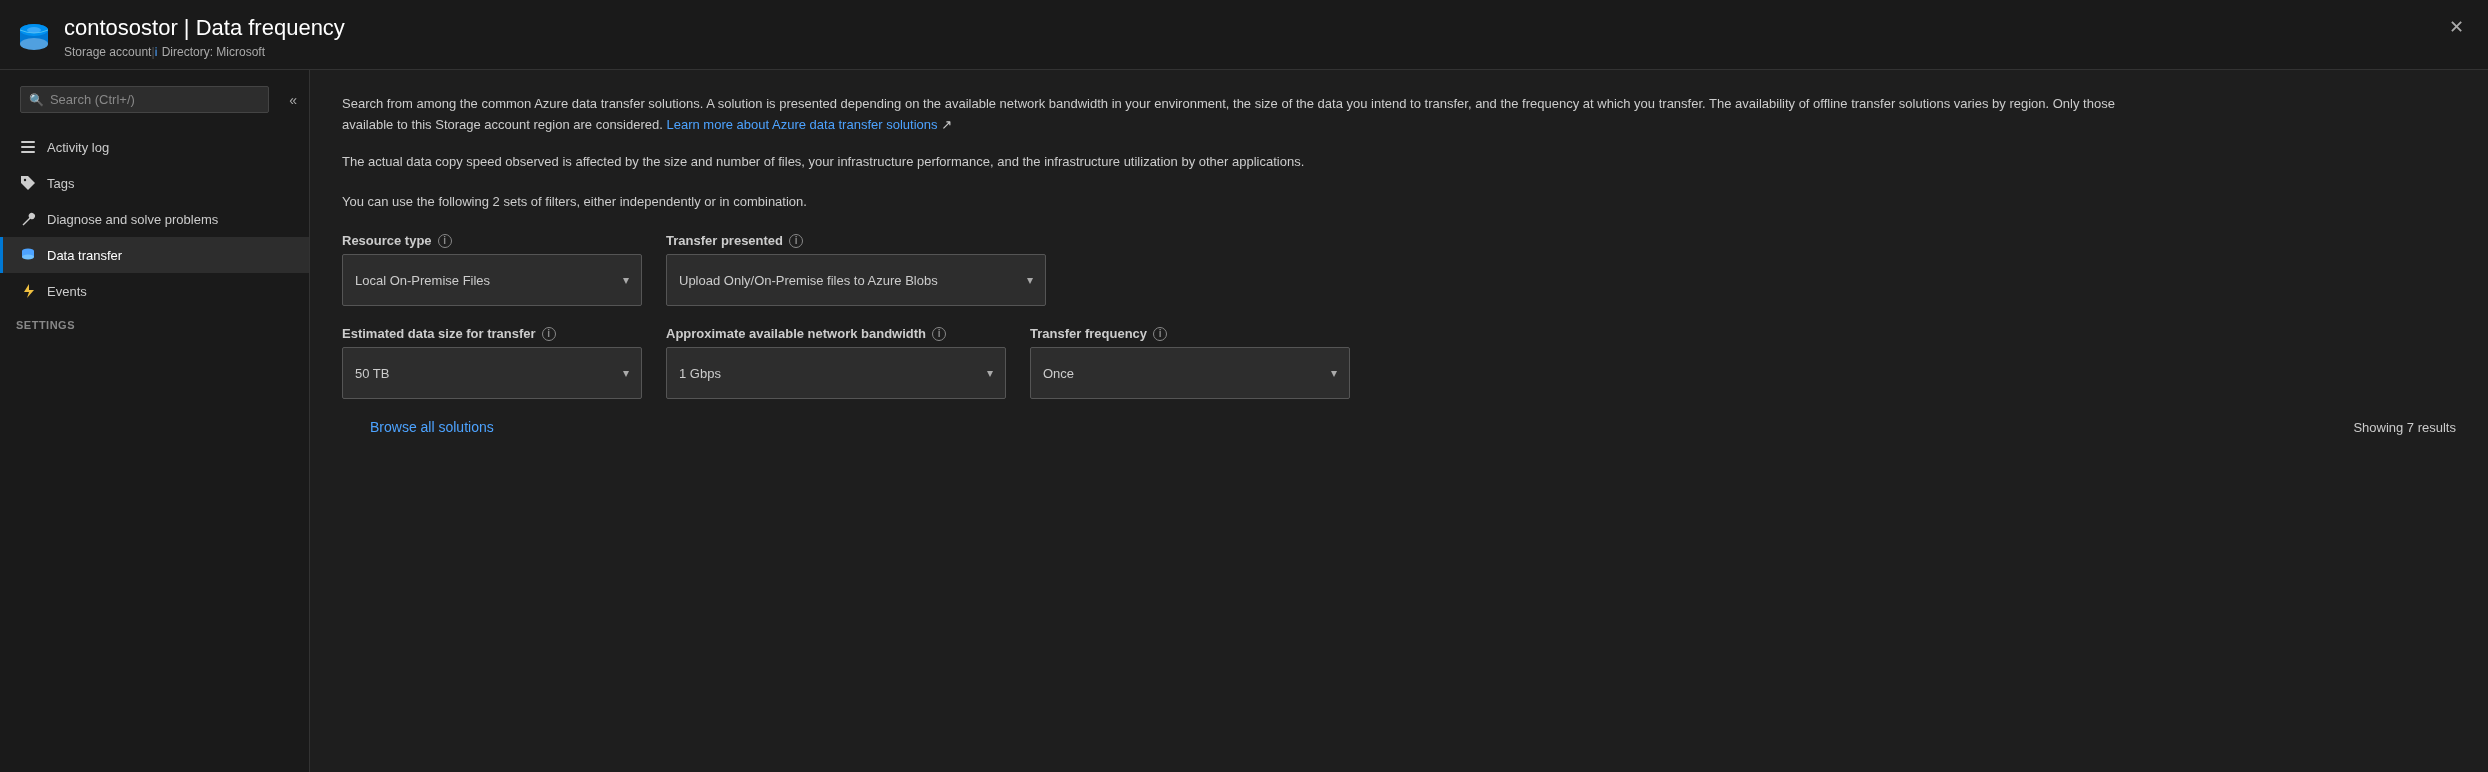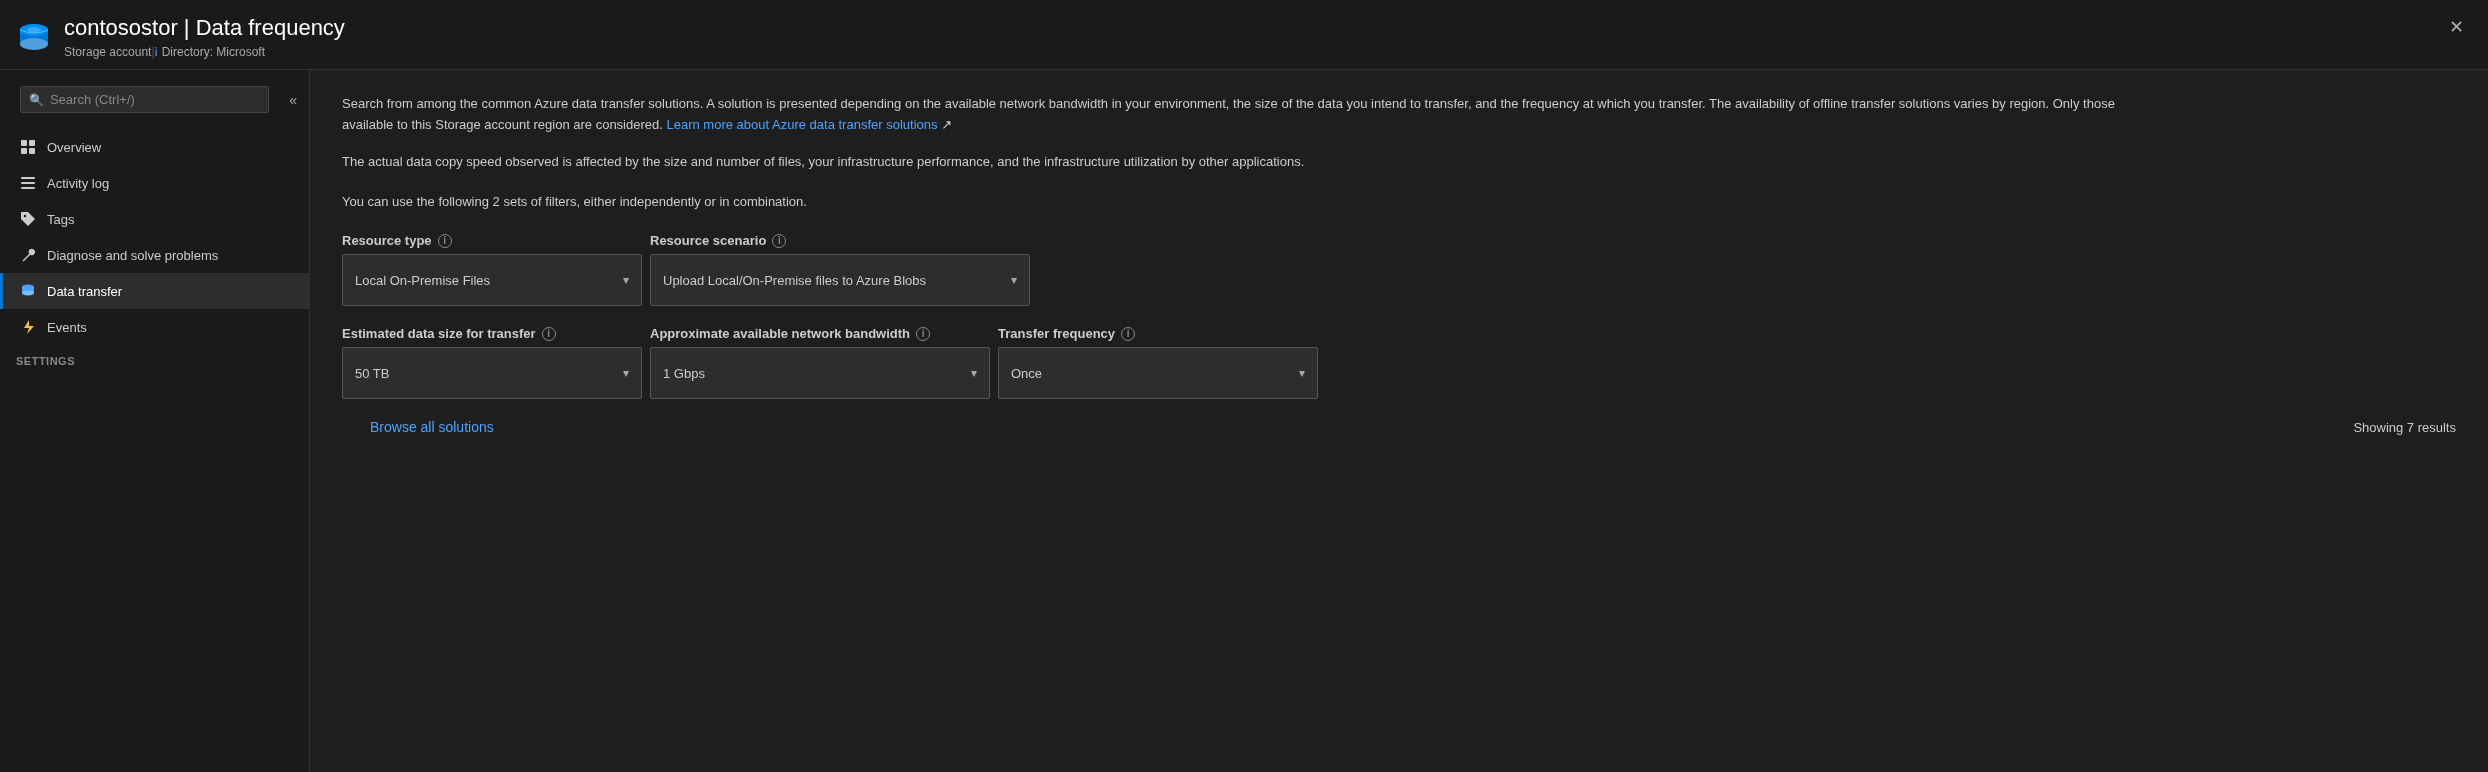--- a/index.html
+++ b/index.html
@@ -181,21 +181,21 @@
       color: #cccccc;
       font-size: 13px;
       line-height: 1.6;
       max-width: 1100px;
       margin-bottom: 20px;
     }
 
     .filter-row {
       display: flex;
       align-items: flex-start;
-      gap: 8px;
+      gap: 24px;
       margin-bottom: 20px;
       flex-wrap: wrap;
     }
 
     .filter-group {
       display: flex;
       flex-direction: column;
       gap: 6px;
       min-width: 300px;
     }
@@ -301,31 +301,20 @@
 
   <div class="sidebar">
     <div style="display:flex; align-items:center; padding: 6px 8px; gap:4px;">
       <div class="search-bar" style="flex:1;">
         <span style="color:#888; font-size:12px;">🔍</span>
         <input type="text" placeholder="Search (Ctrl+/)" style="">
       </div>
       <button class="collapse-btn">«</button>
     </div>
 
-    <div class="nav-item">
-      <span class="nav-item-icon">
-        <svg width="16" height="16" viewBox="0 0 16 16" fill="currentColor">
-          <rect x="1" y="1" width="6" height="6" rx="1"></rect>
-          <rect x="9" y="1" width="6" height="6" rx="1"></rect>
-          <rect x="1" y="9" width="6" height="6" rx="1"></rect>
-          <rect x="9" y="9" width="6" height="6" rx="1"></rect>
-        </svg>
-      </span>
-      <span class="nav-item-label">Overview</span>
-    </div>
 
     <div class="nav-item">
       <span class="nav-item-icon">
         <svg width="16" height="16" viewBox="0 0 16 16" fill="currentColor">
           <rect x="1" y="2" width="14" height="2" rx="1"></rect>
           <rect x="1" y="7" width="14" height="2" rx="1"></rect>
           <rect x="1" y="12" width="14" height="2" rx="1"></rect>
         </svg>
       </span>
       <span class="nav-item-label">Activity log</span>
@@ -396,25 +385,25 @@
           <span class="filter-label-info">i</span>
         </div>
         <div class="select-dropdown">
           <span>Local On-Premise Files</span>
           <span class="chevron">▾</span>
         </div>
       </div>
 
       <div class="filter-group wide">
         <div class="filter-label">
-          <span>Resource scenario</span>
+          <span>Transfer presented</span>
           <span class="filter-label-info">i</span>
         </div>
         <div class="select-dropdown" style="min-width:380px;">
-          <span>Upload Local/On-Premise files to Azure Blobs</span>
+          <span>Upload Only/On-Premise files to Azure Blobs</span>
           <span class="chevron">▾</span>
         </div>
       </div>
     </div>
 
     <div class="filter-row">
       <div class="filter-group">
         <div class="filter-label">
           <span>Estimated data size for transfer</span>
           <span class="filter-label-info">i</span>

